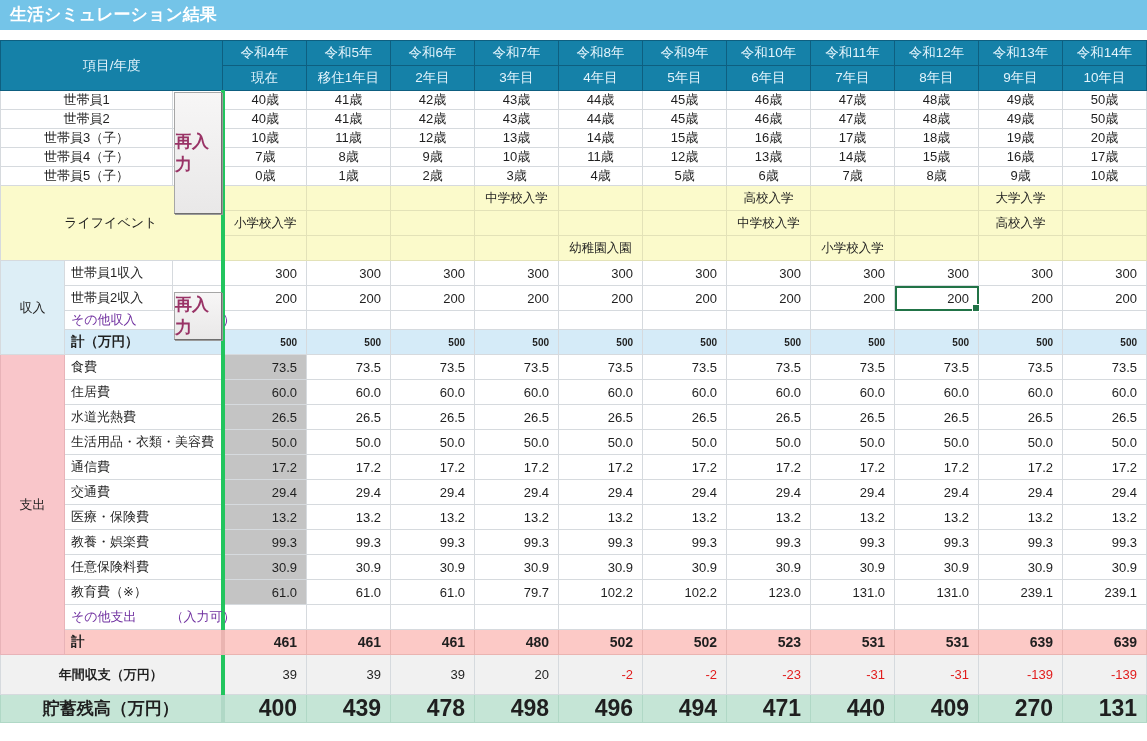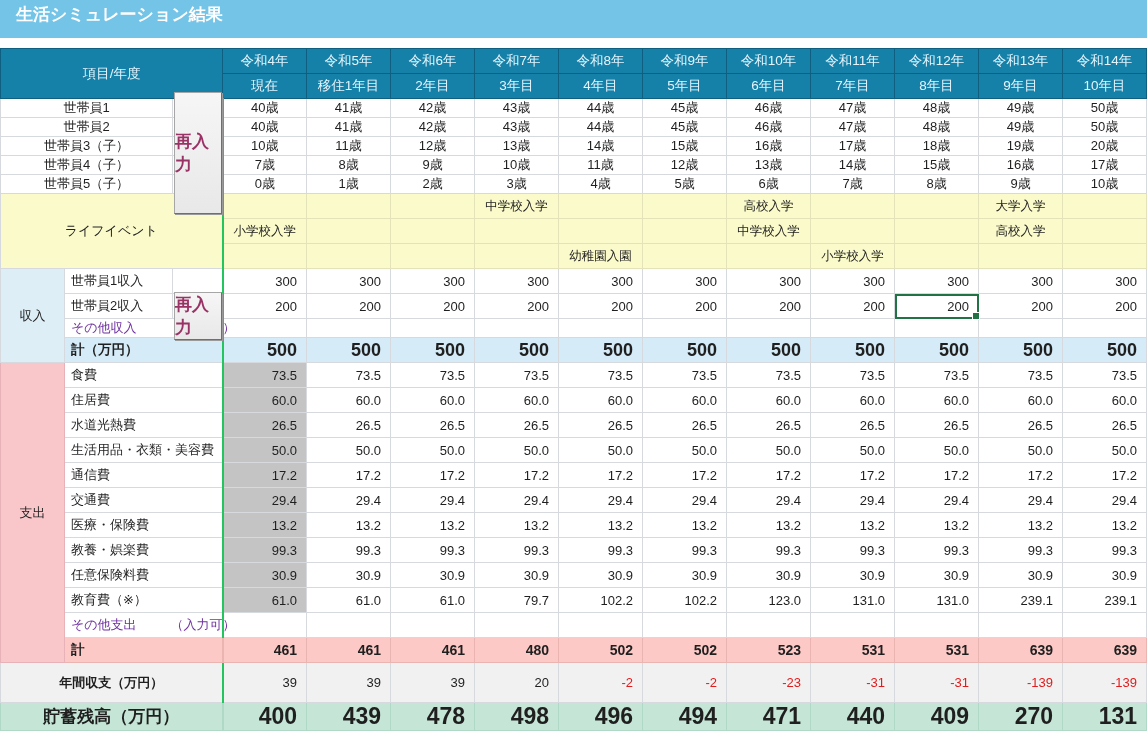--- a/index.html
+++ b/index.html
@@ -1,52 +1,52 @@
 <!DOCTYPE html>
 <html><head>
 <meta charset="utf-8">
 <style>
   html,body{margin:0;padding:0;background:#ffffff;}
   .screen{
     position:relative;width:1147px;height:741px;overflow:hidden;
     font-family:"Liberation Sans","DejaVu Sans",sans-serif;color:#1f1f1f;background:#fff;
   }
   .titlebar{
-    height:38px;background:#74c4e8;color:#ffffff;font-weight:bold;
-    font-size:17px;line-height:30px;padding-left:16px;box-sizing:border-box;
+    height:30px;background:#74c4e8;color:#ffffff;font-weight:bold;
+    font-size:17px;line-height:30px;padding-left:10px;box-sizing:border-box;
   }
   table{border-collapse:collapse;table-layout:fixed;width:1146px;margin-top:10px;}
   td,th{padding:0;box-sizing:border-box;overflow:visible;white-space:nowrap;font-size:13px;}
   
   th{background:#1581a8;color:#e3f4fc;font-weight:normal;border:1px solid #0e5f80;text-align:center;}
   th.corner{font-size:13.5px;}
   th.year{font-size:13.5px;margin-left:18px;}
   th.stage{font-size:13.5px;}
   tr.hrow{height:25px;}
   
   tbody td{border:1px solid #d6dade;background:#ffffff;}
   tr.mrow{height:19px;}  tr.evrow{height:25px;}
   tr.irow{height:25px;}  tr.iother{height:14px;} tr.itotal{height:25px;border-radius:7px;}
   tr.erow{height:25px;}  tr.eother{height:25px;} tr.etotal{height:25px;}
   tr.arow{height:40px;}  tr.srow{height:27px;}
-  td.sep{border-right:2px solid #22c55e;}
+  td.sep{border-right:4px solid #22c55e;}
   td.mlabel{text-align:center;}
   td.btncol{background:#ffffff;}
   td.age{text-align:center;}
   td.evlabel{background:#fbfacb;text-align:center;}
   td.event{background:#fbfacb;text-align:center;font-size:12.5px;border-color:#e3e2b8;}
   td.group-income{background:#ddeef6;text-align:center;}
   td.group-expense{background:#f9c6ca;text-align:center;border-color:#e8b3b8;}
   td.ilabel,td.elabel{text-align:left;padding-left:6px;}
   td.olabel{text-align:left;padding-left:6px;color:#7030a0;}
   td.olabel .note{margin-left:34px;color:#7030a0;}
   td.num{text-align:right;padding-right:9px;}
   td.gray{background:#c4c4c4;}
   td.itlabel{background:#d5ebf8;font-weight:bold;text-align:left;padding-left:6px;font-size:13.5px;}
-  td.itnum{background:#d5ebf8;font-weight:bold;text-align:right;padding-right:9px;font-size:18px;}
+  td.itnum{background:#d5ebf8;font-weight:bold;text-align:right;padding-right:9px;font-size:10px;}
   td.etlabel{background:#fcc9c6;font-weight:bold;text-align:left;padding-left:6px;font-size:13.5px;border-color:#eab4b1;}
   td.etnum{background:#fcc9c6;font-weight:bold;text-align:right;padding-right:9px;font-size:14px;border-color:#eab4b1;}
   td.alabel{background:#f1f1f1;font-weight:bold;text-align:center;}
   td.anum{background:#f1f1f1;font-weight:normal;text-align:right;padding-right:9px;}
   td.slabel{background:#c5e5d6;font-weight:bold;text-align:center;font-size:17px;border-color:#b0d8c6;}
   td.snum{background:#c5e5d6;font-weight:bold;text-align:right;padding-right:9px;font-size:23px;border-color:#b0d8c6;}
   td.neg{color:#e11c1c;}
   td.selcell{position:relative;outline:2px solid #217346;outline-offset:-2px;}
   td.selcell::after{
     content:"";position:absolute;right:-2px;bottom:-2px;width:6px;height:6px;

